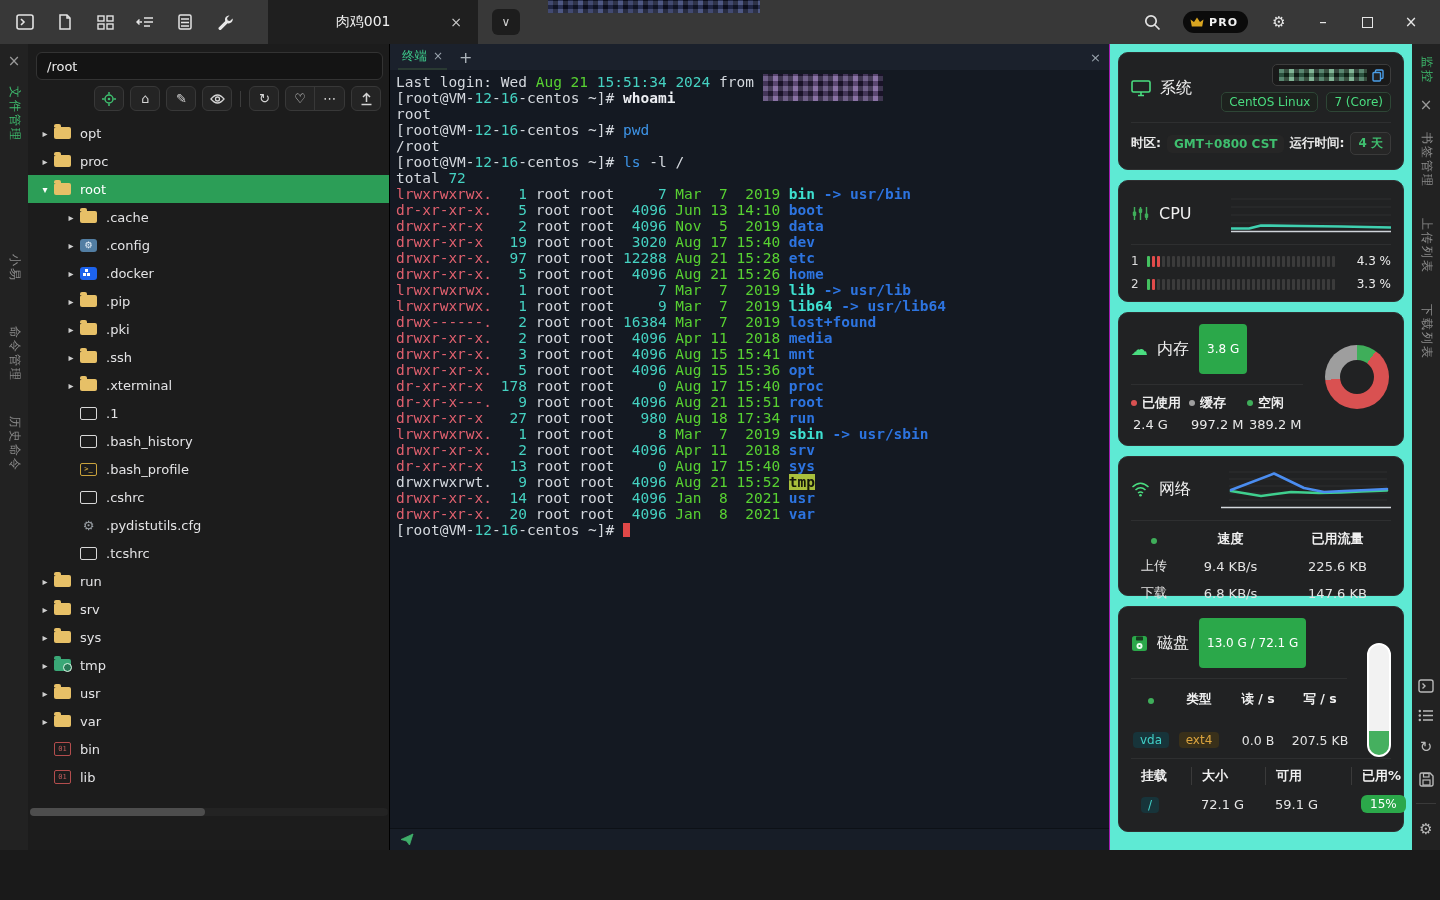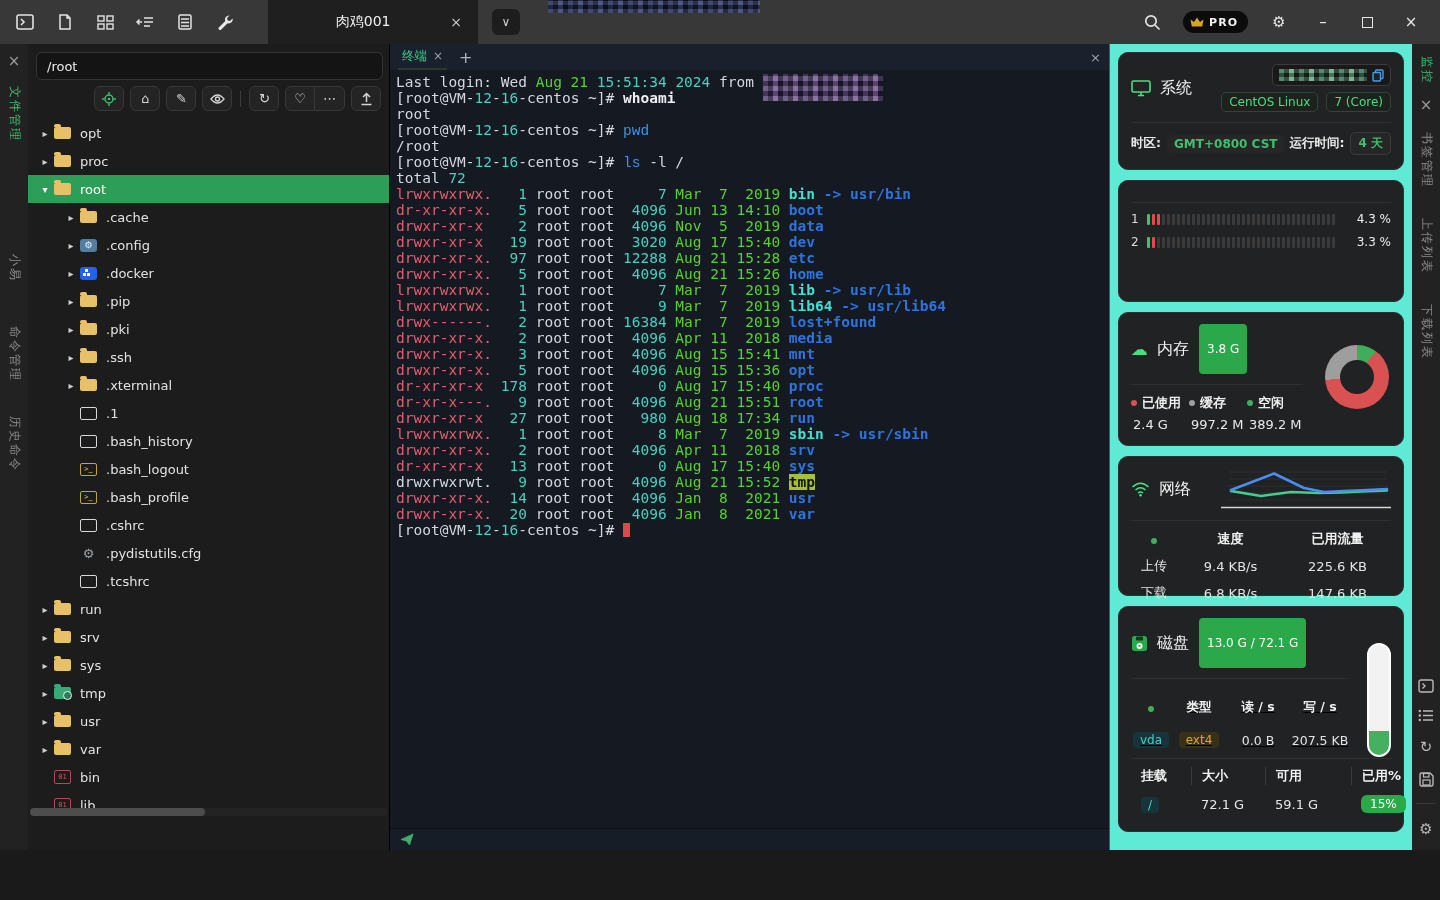--- a/index.html
+++ b/index.html
@@ -85,21 +85,21 @@
   .term-tab-label { color:#3fcf8e; font-size:12.5px; }
   .term-tab-x { color:#9aa3ad; font-size:12px; }
   .term-plus { color:#aeb6bd; font-size:16px; margin-left:12px; }
   .term-hdr-x { margin-left:auto; color:#99a3ad; font-size:13px; }
   .term-body { flex:1; padding:4px 0 0 6px; font-family:"DejaVu Sans Mono",monospace; font-size:14.5px; line-height:16px;
                white-space:pre; overflow:hidden; }
   .tline { position:relative; height:16px; }
   .c-w { color:#d4d8de; } .c-wb { color:#eceef2; font-weight:bold; }
   .c-t { color:#45d2c2; } .c-g { color:#58d232; }
   .c-b { color:#2d74e0; font-weight:bold; } .c-c { color:#3ee0d0; font-weight:bold; }
-  .c-r { color:#e0606e; } .c-cmd { color:#3d93e6;font-family:Liberation Mono, monospace; }
+  .c-r { color:#e0606e; } .c-cmd { color:#3d93e6; }
   .c-tmp { color:#12160a; background:#a8bf3c; font-weight:bold; }
   .cursor { display:inline-block; width:7px; height:14px; background:#e04848; vertical-align:-2px; }
   .censor-ip { position:absolute; left:42ch; top:0; width:120px; height:27px; background:#4b3a63;
     background-image:repeating-linear-gradient(0deg,rgba(255,255,255,.12) 0 5px,rgba(0,0,0,.28) 5px 10px),
                      repeating-linear-gradient(90deg,#5d4a7a 0 5px,#2e2342 5px 10px,#7a5f98 10px 15px,#241a38 15px 20px); }
   .term-footer { height:22px; background:#171d27; border-top:1px solid #0d1117; display:flex; align-items:center; padding:0 10px; flex:0 0 22px; }
 
   
   .monitor { background:#5eead4; padding:8px 8px; overflow:hidden; }
   .card { background:#212223; border:1px solid #2f3031; border-radius:10px; padding:11px 12px; margin-bottom:10px; position:relative; }
@@ -131,21 +131,21 @@
   .legend { display:grid; grid-template-columns:1fr 1fr 1fr; width:calc(100% - 86px); margin-top:9px; row-gap:5px; }
   .lg-label { display:flex; align-items:center; gap:5px; color:#ededed; font-size:13px; font-weight:bold; }
   .dot { width:6px; height:6px; border-radius:50%; display:inline-block; background:#3fae5a; }
   .lg-value { color:#e8e8e8; font-size:13px; padding-left:2px; }
   .net-table { display:grid; grid-template-columns:46px 1fr 1fr; margin-top:9px; row-gap:9px; font-size:13px; align-items:center; }
   .net-table .hd { color:#f0f0f0; font-weight:bold; text-align:center; }
   .net-table .cell { color:#e3e3e3; text-align:center; }
   .gauge { position:absolute; right:12px; top:36px; width:24px; height:114px; background:#f2f2f2; border-radius:12px; overflow:hidden; border:2px solid #fff; }
   .gauge-fill { position:absolute; bottom:0; left:0; width:100%; background:#45b05f; }
   .disk-divider { border-top:1px solid #2e2f30; margin-top:10px; width:calc(100% - 44px); }
-  .disk-table { display:grid; grid-template-columns:40px 56px 62px 1fr; width:calc(100% - 40px); margin-top:20px; row-gap:16px; font-size:12.5px; align-items:center;text-decoration:underline; }
+  .disk-table { display:grid; grid-template-columns:40px 56px 62px 1fr; width:calc(100% - 40px); margin-top:12px; row-gap:24px; font-size:12.5px; align-items:center; }
   .disk-table .hd { color:#f0f0f0; font-weight:bold; text-align:center; }
   .disk-table .cell { color:#e3e3e3; text-align:center; }
   .pill-dev { background:#17343a; color:#41d0c7; border-radius:4px; padding:1px 7px; font-size:12px; justify-self:center; }
   .pill-fs { background:#39301a; color:#dba43e; border-radius:4px; padding:1px 7px; font-size:12px; justify-self:center; }
   .mount-table { display:grid; grid-template-columns:60px 74px 86px 1fr; margin-top:8px; row-gap:10px; font-size:13px; align-items:center; }
   .mount-table .hd { color:#f0f0f0; font-weight:bold; padding-left:10px; border-left:1px solid #3a3a3a; }
   .mount-table .hd:first-child { border-left:none; }
   .mount-table .cell { color:#e6e6e6; padding-left:10px; }
   .badge-pct { background:#2ba84a; color:#fff; font-size:12px; border-radius:6px; padding:2px 9px; justify-self:start; margin-left:10px; }
   svg { display:block; }
@@ -327,25 +327,20 @@
             <span class="tlabel">.1</span>
           </div>
           <div class="tree-row" style="padding-left: 34px;">
             <span class="arrow"></span>
             <span class="ticon i-file"></span>
             <span class="tlabel">.bash_history</span>
           </div>
           <div class="tree-row" style="padding-left: 34px;">
             <span class="arrow"></span>
             <span class="ticon i-shell"></span>
-            <span class="tlabel">.bash_logout</span>
-          </div>
-          <div class="tree-row" style="padding-left: 34px;">
-            <span class="arrow"></span>
-            <span class="ticon i-shell"></span>
             <span class="tlabel">.bash_profile</span>
           </div>
           <div class="tree-row" style="padding-left: 34px;">
             <span class="arrow"></span>
             <span class="ticon i-file"></span>
             <span class="tlabel">.cshrc</span>
           </div>
           <div class="tree-row" style="padding-left: 34px;">
             <span class="arrow"></span>
             <span class="ticon i-gear"></span>
@@ -453,20 +448,38 @@
             <span class="pill dark-green">GMT+0800 CST</span>
           </span>
           <span class="kv">
             <span>运行时间:</span>
             <span class="pill dark-green" style="border:1px solid #3a3a3a">4 天</span>
           </span>
         </div>
       </div>
 
       <div class="card" style="height:122px">
+        <div class="card-head">
+          <span>
+            <svg width="19" height="15" viewBox="0 0 19 15">
+                <path d="M3.5 1 v13 M9.5 1 v13 M15.5 1 v13" stroke="#3fae5a" stroke-width="1.4"></path>
+                <rect x="1.8" y="5.5" width="3.4" height="4.5" rx="1" fill="#3fae5a"></rect>
+                <rect x="7.8" y="2.5" width="3.4" height="4.5" rx="1" fill="#3fae5a"></rect>
+                <rect x="13.8" y="7.5" width="3.4" height="4.5" rx="1" fill="#3fae5a"></rect>
+              </svg>
+          </span>
+          <span class="card-title">CPU</span>
+          <span class="spark">
+            <svg width="160" height="42" viewBox="0 0 160 42">
+              <path d="M0 7 H160 M0 15 H160 M0 23 H160 M0 31 H160" stroke="#2e2f30" stroke-width="1"></path>
+              <path d="M0 39.5 H160" stroke="#cfd4d9" stroke-width="1.4"></path>
+              <polyline points="0,36.5 18,36.5 30,33.5 70,34 110,34.5 160,35.5" fill="none" stroke="#3fd0b0" stroke-width="2.6" stroke-linejoin="round" stroke-linecap="round"></polyline>
+            </svg>
+          </span>
+        </div>
         <div class="divider"></div>
         <div class="core-row">
           <span class="core-id">1</span>
           <span class="ticks">
               <span class="tick tk-g"></span>
               <span class="tick tk-r"></span>
               <span class="tick tk-r"></span>
               <span class="tick"></span>
               <span class="tick"></span>
               <span class="tick"></span>

